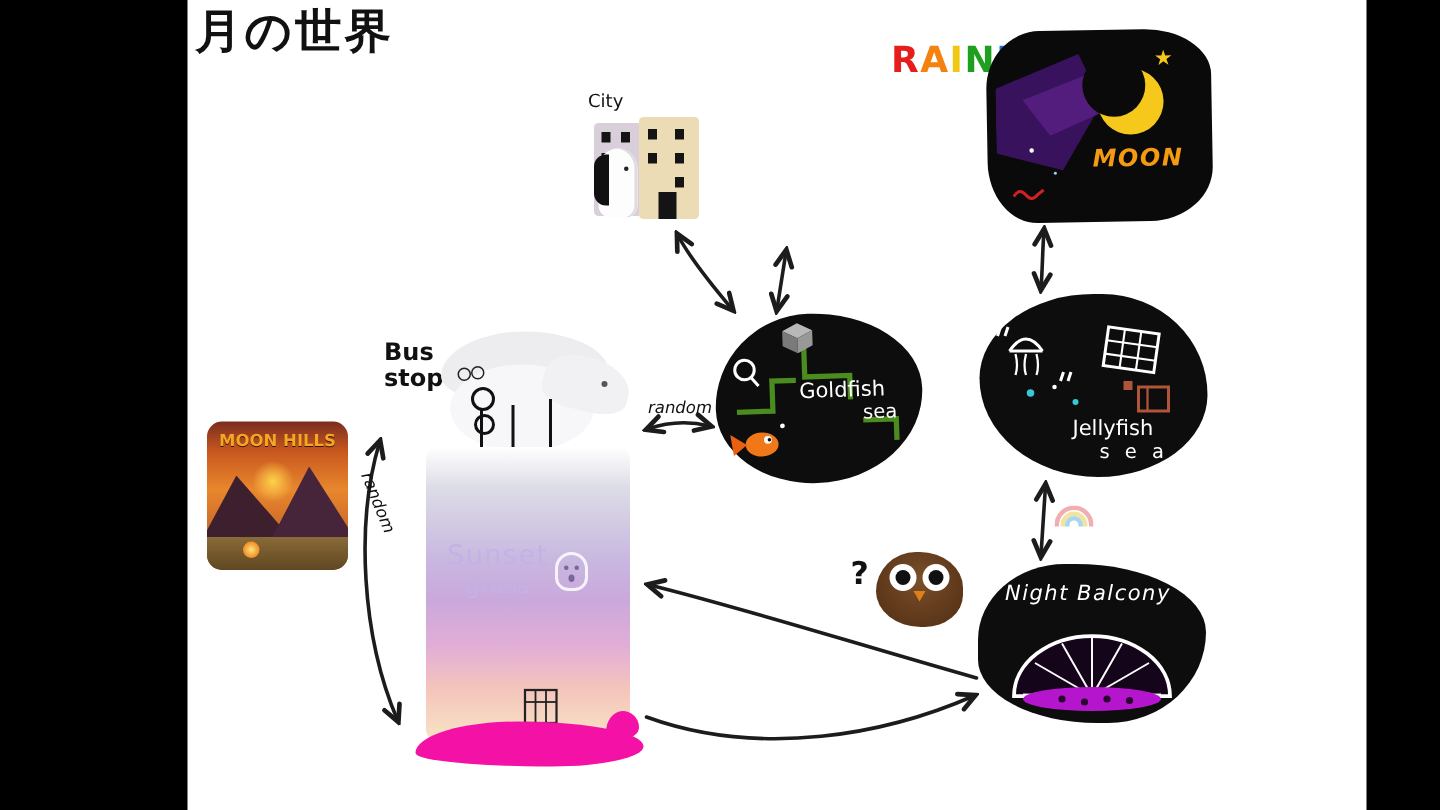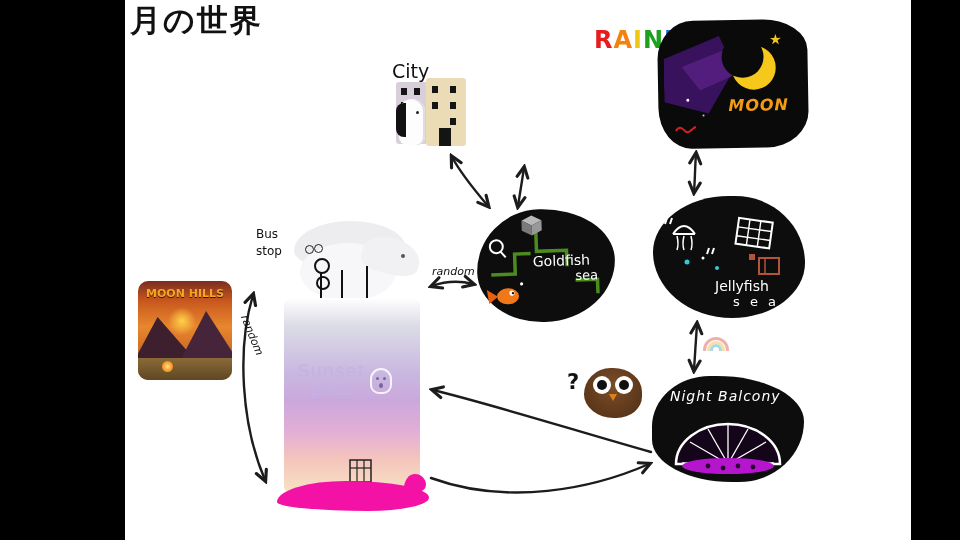--- a/index.html
+++ b/index.html
@@ -21,39 +21,39 @@
 
   <div class="abs" style="left:138px;top:281px;width:94px;height:99px;border-radius:10px;overflow:hidden;background:linear-gradient(180deg,#7a2d20 0%,#c8571e 20%,#e8872e 46%,#d8752a 62%,#8a6a38 100%)">
     <div class="abs" style="left:30px;top:26px;width:28px;height:28px;border-radius:50%;background:radial-gradient(circle,#ffd24a 0%,rgba(255,180,60,0) 70%)"></div>
     <div class="abs" style="left:-4px;top:36px;width:62px;height:44px;background:#3d1f2e;clip-path:polygon(38% 0,100% 100%,0 100%)"></div>
     <div class="abs" style="left:42px;top:30px;width:58px;height:50px;background:#46243a;clip-path:polygon(45% 0,100% 100%,0 100%)"></div>
     <div class="abs" style="left:0;bottom:0;width:100%;height:22px;background:linear-gradient(180deg,#8a6a38,#5f4722)"></div>
     <div class="abs" style="left:24px;bottom:8px;width:11px;height:11px;border-radius:50%;background:radial-gradient(circle,#ffe27a 0%,#f08018 80%)"></div>
     <div class="abs" style="left:0;top:6px;width:100%;text-align:center;font-size:11px;font-weight:bold;color:#f5a623;text-shadow:0 1px 0 #3a1510">MOON HILLS</div>
   </div>
 
-  <div class="abs" style="left:256px;top:226px;font-size:12px;line-height:17px;font-weight:400">
+  <div class="abs" style="left:256px;top:226px;font-size:16px;line-height:17px;font-weight:700">
     <span>Bus</span><br>
     <span>stop</span>
   </div>
   <div class="abs" style="left:294px;top:221px;width:112px;height:50px;background:#ededf0;border-radius:50% 50% 45% 55%/60% 55% 45% 40%"></div>
   <div class="abs" style="left:300px;top:243px;width:96px;height:58px;background:#f7f7f9;border-radius:50%"></div>
   <div class="abs" style="left:362px;top:238px;width:58px;height:36px;background:#f1f1f4;border-radius:60% 70% 55% 45%/60% 70% 40% 40%;transform:rotate(14deg)"></div>
   <div class="abs" style="left:401px;top:254px;width:4px;height:4px;background:#555;border-radius:50%"></div>
   <div class="abs" style="left:305px;top:245px;width:7px;height:7px;border:1.5px solid #222;border-radius:50%"></div>
   <div class="abs" style="left:314px;top:244px;width:7px;height:7px;border:1.5px solid #222;border-radius:50%"></div>
   <div class="abs" style="left:314px;top:258px;width:12px;height:12px;border:2px solid #111;border-radius:50%"></div>
   <div class="abs" style="left:316px;top:276px;width:10px;height:10px;border:2px solid #111;border-radius:50%"></div>
   <div class="abs" style="left:320px;top:272px;width:2px;height:33px;background:#111"></div>
   <div class="abs" style="left:341px;top:270px;width:2px;height:34px;background:#111"></div>
   <div class="abs" style="left:366px;top:266px;width:2px;height:36px;background:#111"></div>
   <div class="abs" style="left:296px;top:303px;width:26px;height:2px;background:#111"></div>
   <div class="abs" style="left:336px;top:304px;width:34px;height:2px;background:#111"></div>
 
-  <div class="abs" style="left:392px;top:60px;font-size:19px">City</div>
+  <div class="abs" style="left:392px;top:60px;font-size:12px">City</div>
   <div class="abs" style="left:396px;top:82px;width:32px;height:62px;background:#d9cfdb;border-radius:3px">
     <div class="win" style="left:5px;top:6px"></div>
     <div class="win" style="left:18px;top:6px"></div>
     <div class="win" style="left:5px;top:20px"></div>
     <div class="win" style="left:18px;top:20px"></div>
   </div>
   <div class="abs" style="left:426px;top:78px;width:40px;height:68px;background:#ecdcb6;border-radius:3px">
     <div class="win" style="left:6px;top:8px"></div>
     <div class="win" style="left:24px;top:8px"></div>
     <div class="win" style="left:6px;top:24px"></div>

